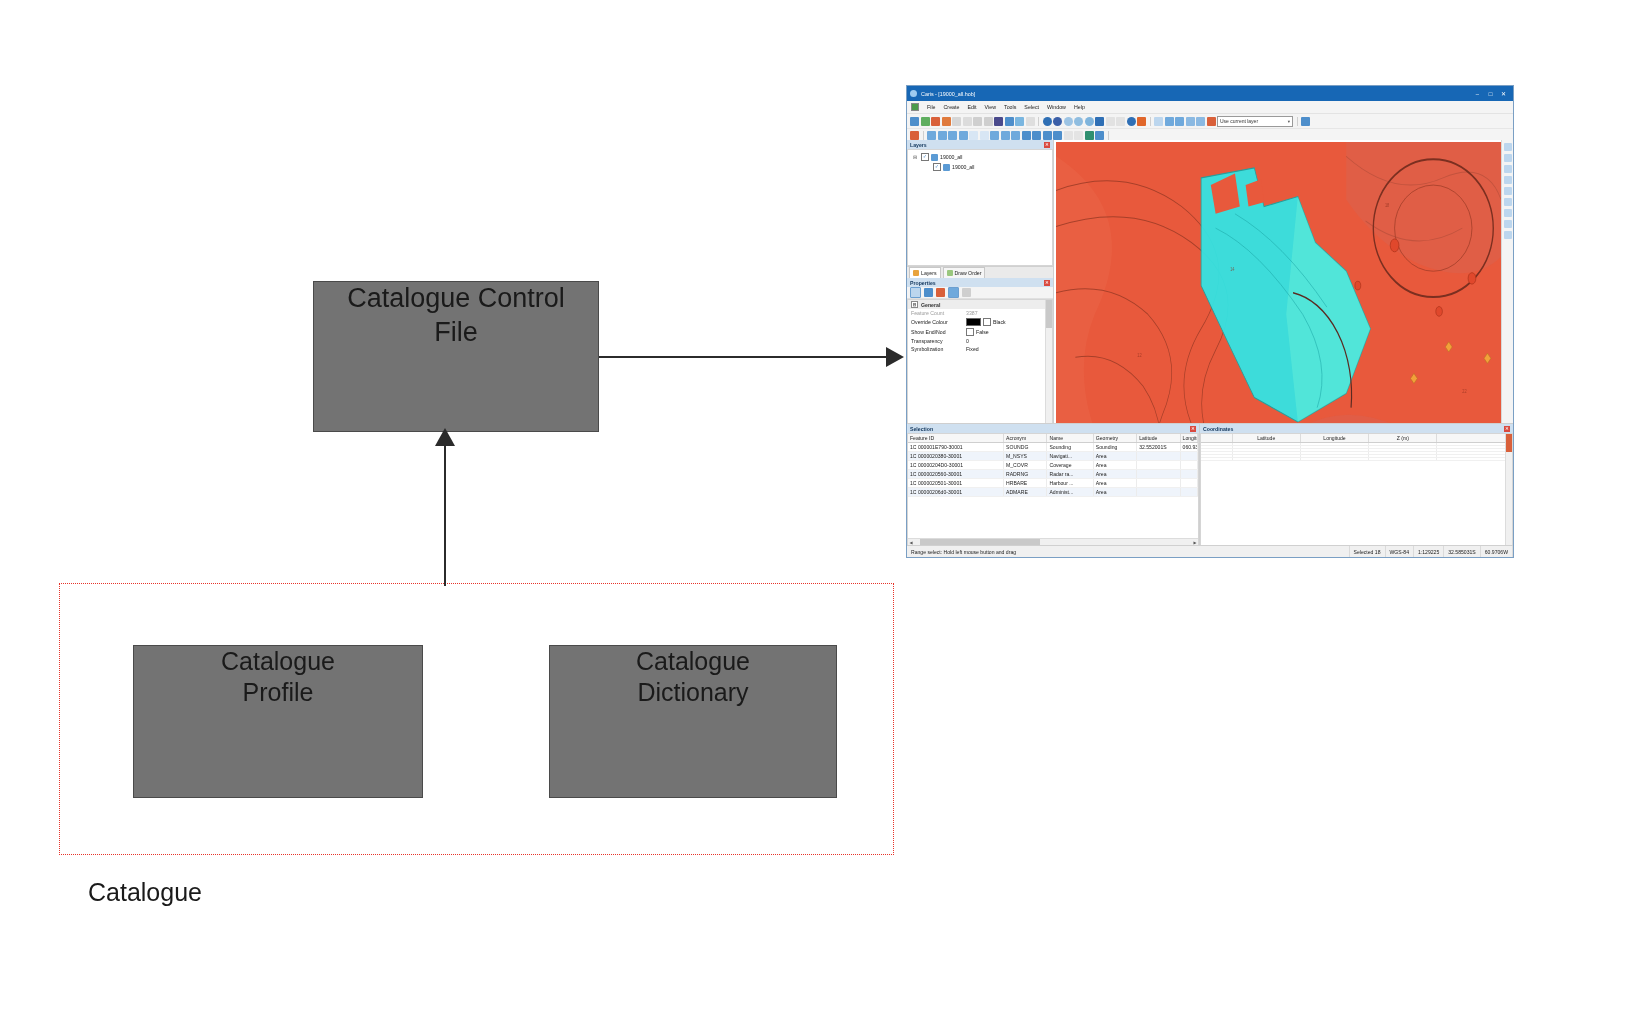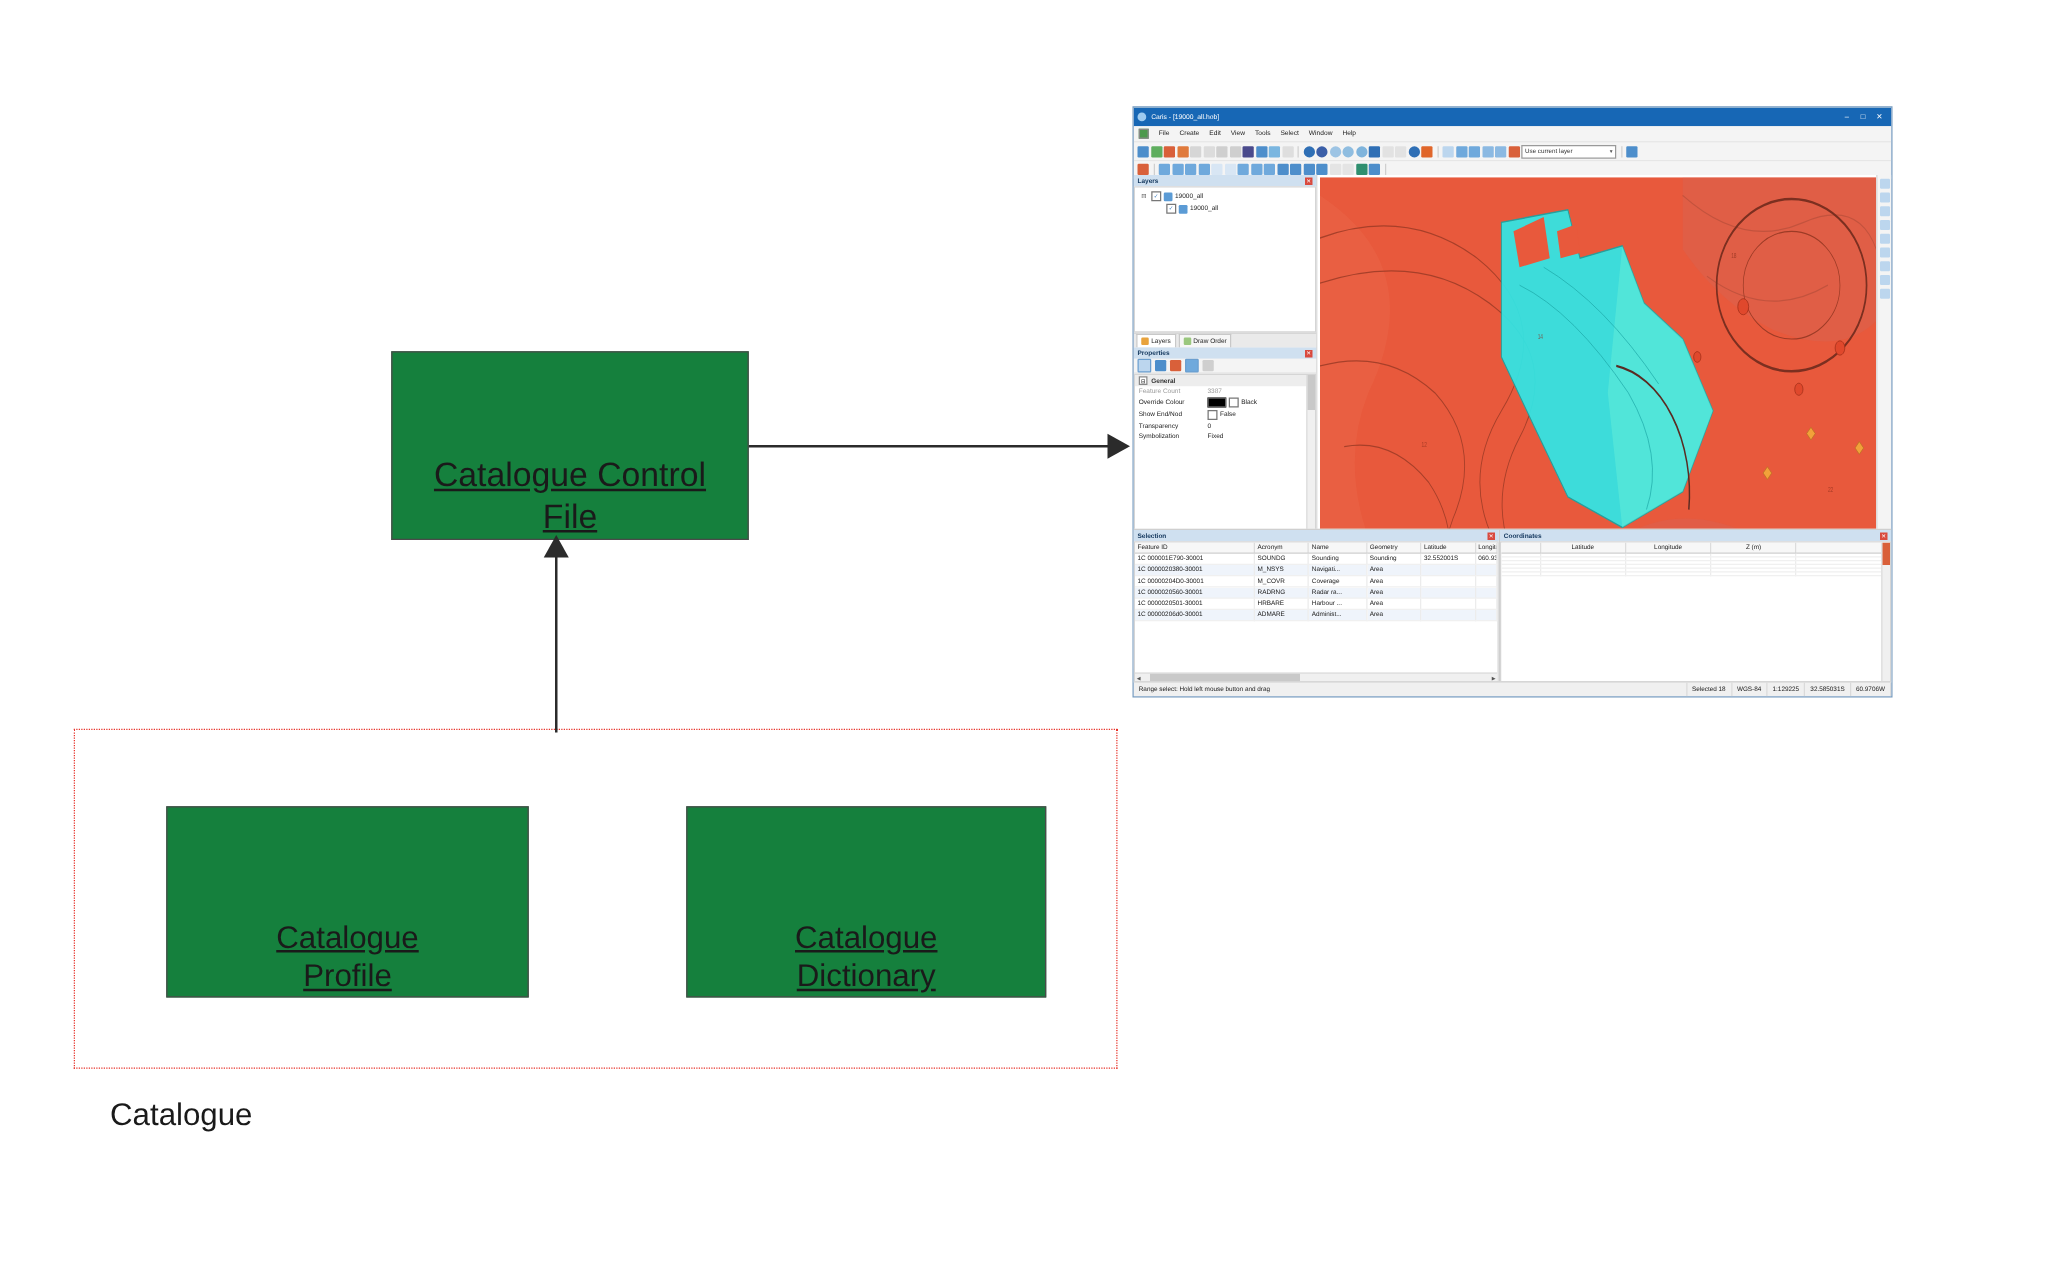--- a/index.html
+++ b/index.html
@@ -2,23 +2,23 @@
 <html><head>
 <meta charset="utf-8">
 <style>
   html,body{margin:0;padding:0;background:#ffffff;}
   body{width:1650px;height:1021px;position:relative;overflow:hidden;
        font-family:"Liberation Sans","DejaVu Sans",sans-serif;color:#1a1a1a;}
 
   
   #diagram{position:absolute;left:0;top:0;width:950px;height:1021px;}
 
-  .node{position:absolute;background:#15803d;border:1.6px solid #4a4a4a;
-        box-sizing:border-box;display:flex;align-items:flex-end;justify-content:center;
-        text-align:center;color:#1a1a1a;line-height:1.25;text-decoration:underline;}
+  .node{position:absolute;background:#737373;border:1.6px solid #4a4a4a;
+        box-sizing:border-box;display:flex;align-items:flex-start;justify-content:center;
+        text-align:center;color:#1a1a1a;line-height:1.25;}
   .node .lbl{white-space:pre-line;}
 
   #node-ccf{left:313px;top:281px;width:286px;height:151px;font-size:27px;}
   #node-profile{left:133px;top:645px;width:290px;height:153px;font-size:25px;}
   #node-dict{left:549px;top:645px;width:288px;height:153px;font-size:25px;}
 
   #catalogue-group{position:absolute;left:59px;top:583px;width:835px;height:272px;
         border:1.7px dotted #e8332a;box-sizing:border-box;background:transparent;}
 
   #catalogue-caption{position:absolute;left:88px;top:878px;font-size:25px;color:#1a1a1a;}

